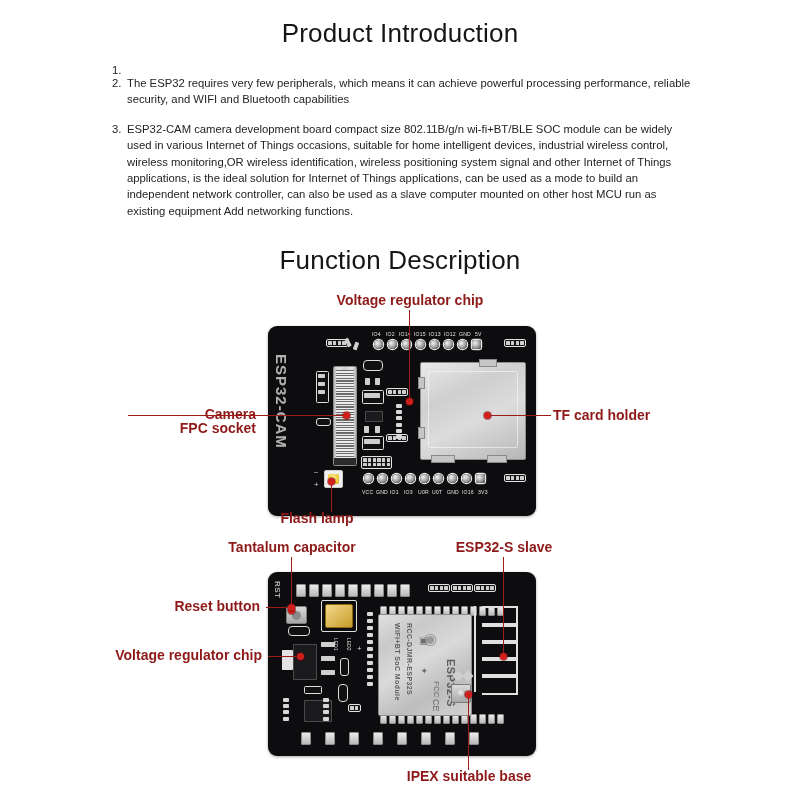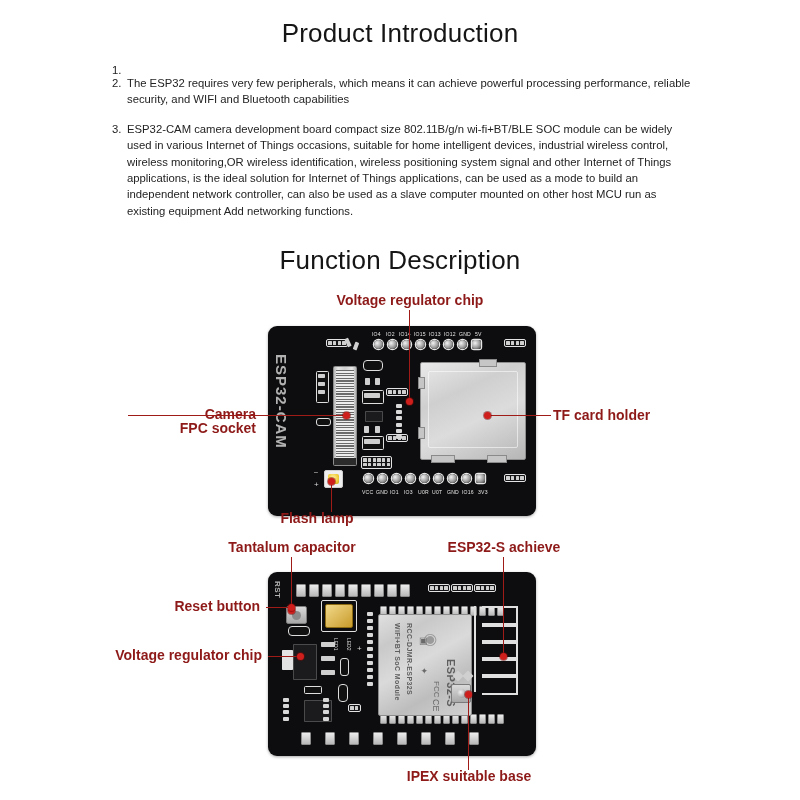--- a/index.html
+++ b/index.html
@@ -513,21 +513,21 @@
   <div class="dot" style="left:343px;top:412px;"></div>
 
   <div class="callout ctr" style="left:262px;top:512px;width:110px;">Flash lamp</div>
   <div class="leader v" style="left:331px;top:481px;height:31px;"></div>
   <div class="dot" style="left:328px;top:478px;"></div>
 
   <div class="callout ctr" style="left:222px;top:541px;width:140px;">Tantalum capacitor</div>
   <div class="leader v" style="left:291px;top:557px;height:54px;"></div>
   <div class="dot" style="left:288px;top:607px;"></div>
 
-  <div class="callout ctr" style="left:430px;top:541px;width:148px;">ESP32-S achieve</div>
+  <div class="callout ctr" style="left:430px;top:541px;width:148px;">ESP32-S slave</div>
   <div class="leader v" style="left:503px;top:557px;height:100px;"></div>
   <div class="dot" style="left:500px;top:653px;"></div>
 
   <div class="callout rt" style="left:150px;top:600px;width:110px;">Reset button</div>
   <div class="leader h" style="left:266px;top:607px;width:26px;"></div>
   <div class="dot" style="left:288px;top:604px;"></div>
 
   <div class="callout rt" style="left:110px;top:649px;width:152px;">Voltage regulator chip</div>
   <div class="leader h" style="left:268px;top:656px;width:33px;"></div>
   <div class="dot" style="left:297px;top:653px;"></div>

